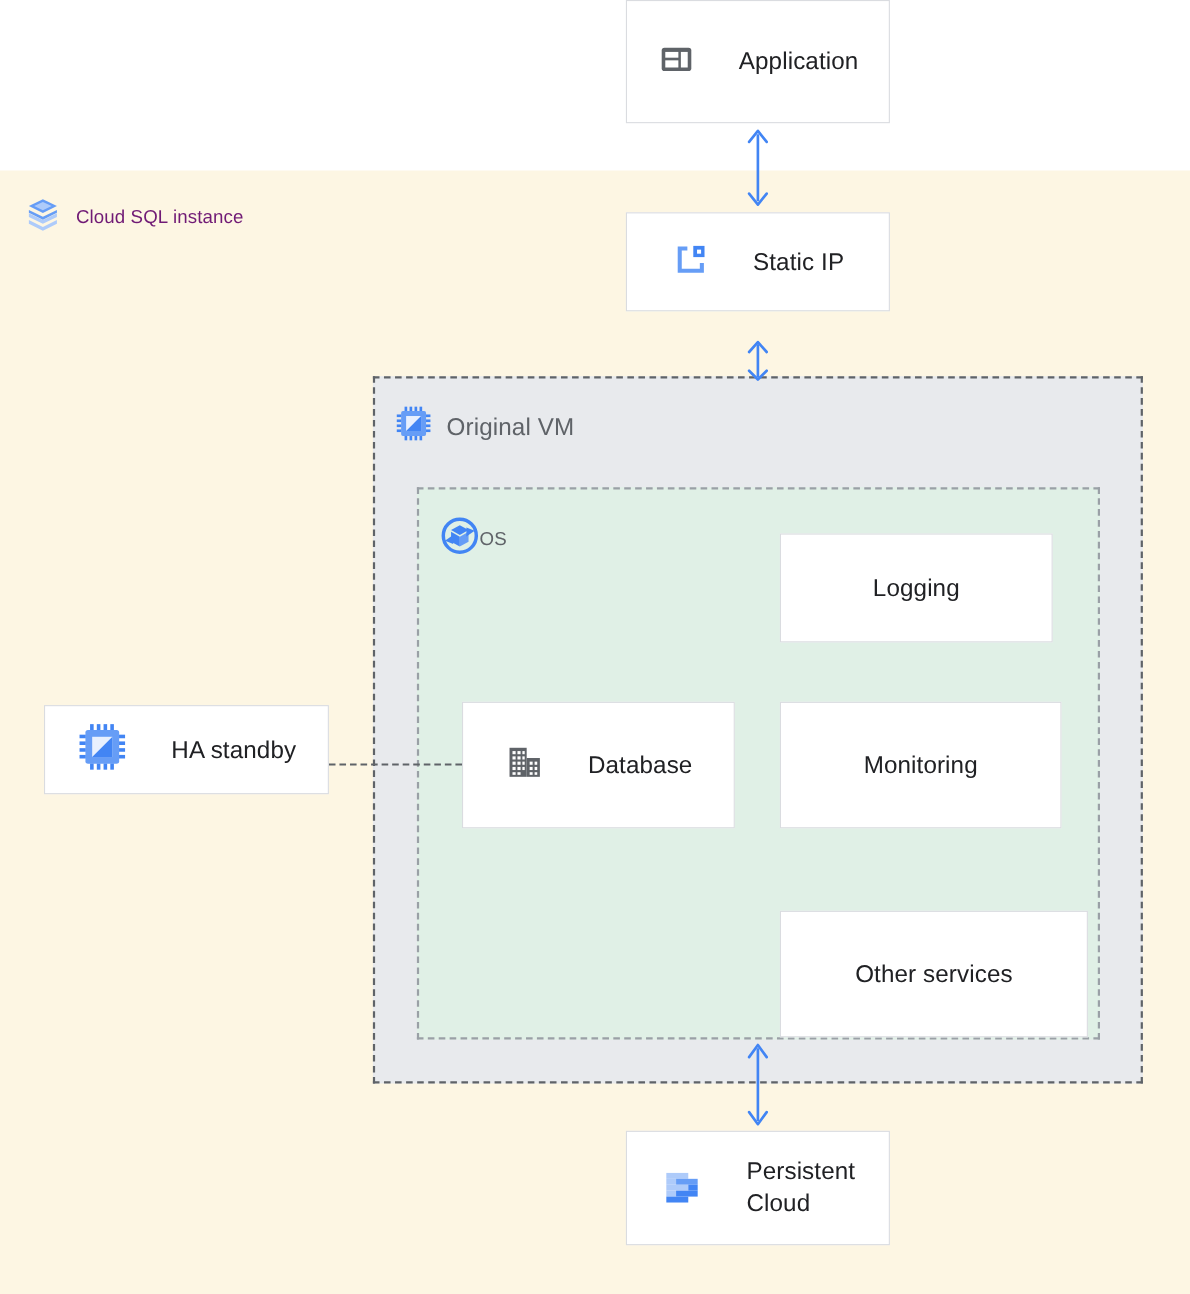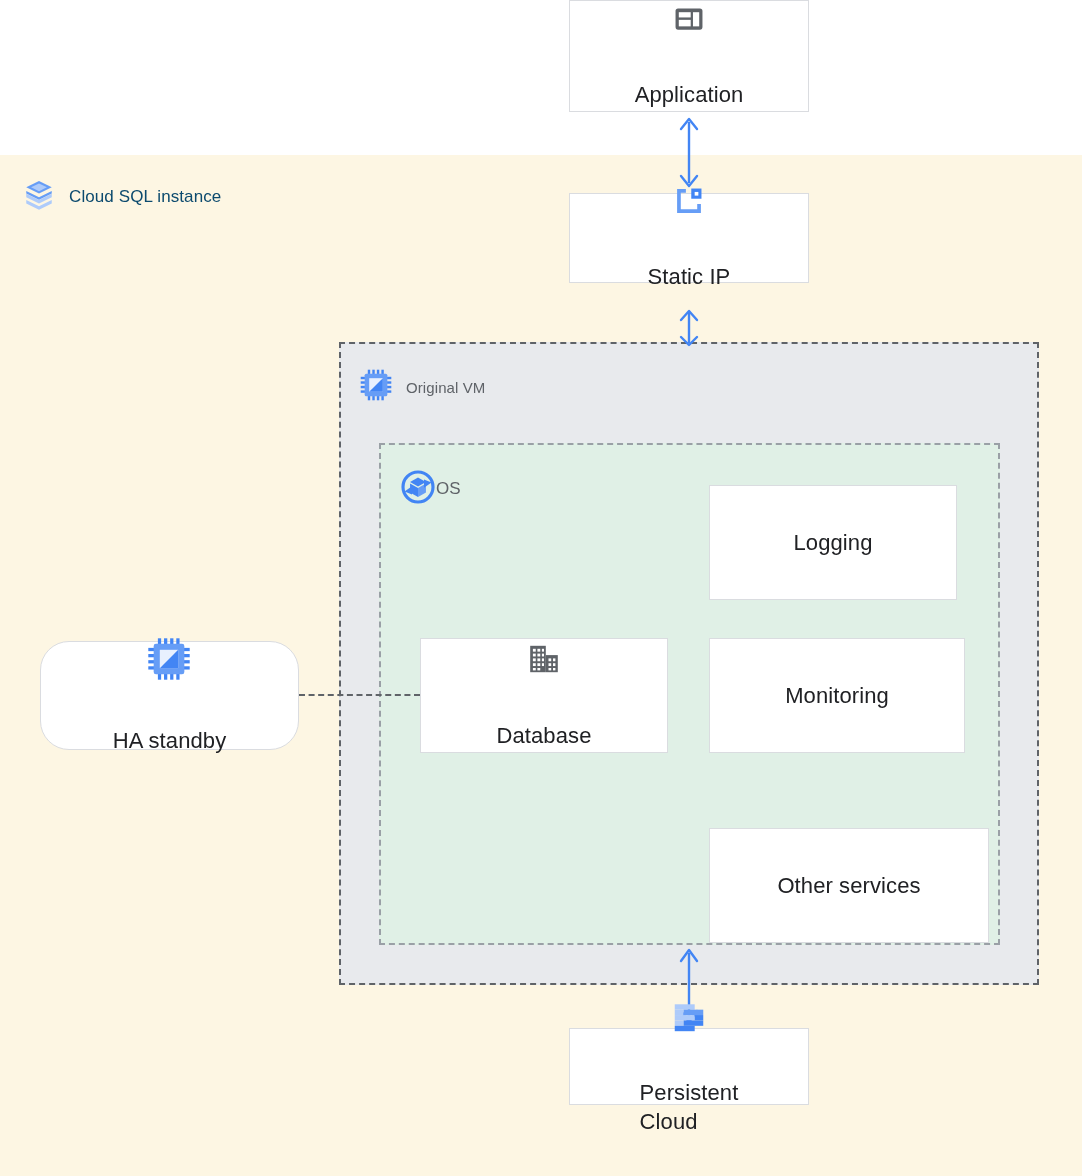--- a/index.html
+++ b/index.html
@@ -28,21 +28,21 @@
   #cloudsql-label {
     position: absolute;
     left: 22px;
     top: 178px;
     display: flex;
     align-items: center;
     gap: 13px;
   }
   #cloudsql-label .lbl {
     font-size: 17px;
-    color: #0c4a6e;
+    color: #701a75;
     letter-spacing: 0.1px;
   }
 
   
   #originalvm-container {
     position: absolute;
     left: 339px;
     top: 342px;
     width: 700px;
     height: 643px;
@@ -52,21 +52,21 @@
   }
   #originalvm-label {
     position: absolute;
     left: 359px;
     top: 368px;
     display: flex;
     align-items: center;
     gap: 13px;
   }
   #originalvm-label .lbl {
-    font-size: 15px;
+    font-size: 22px;
     color: #5f6368;
     letter-spacing: 0.1px;
   }
 
   
   #os-container {
     position: absolute;
     left: 379px;
     top: 443px;
     width: 621px;
@@ -96,40 +96,39 @@
     border: 1px solid #dadce0;
     box-sizing: border-box;
     display: flex;
     align-items: center;
     justify-content: center;
   }
   .node .row {
     display: flex;
     align-items: center;
     gap: 40px;
-    flex-direction: column;
   }
   .node .caption {
     font-size: 22px;
     color: #202124;
     line-height: 1.32;
     letter-spacing: 0.1px;
   }
   .node.plain .caption {
     text-align: center;
   }
 
   #node-application { left: 569px; top: 0px;    width: 240px; height: 112px; }
   #node-staticip    { left: 569px; top: 193px;  width: 240px; height: 90px; }
-  #node-logging     { left: 709px; top: 485px;  width: 248px; height: 115px; }
+  #node-logging     { left: 709px; top: 485px;  width: 248px; height: 99px; }
   #node-monitoring  { left: 709px; top: 638px;  width: 256px; height: 115px; justify-content: center; }
   #node-other       { left: 709px; top: 828px;  width: 280px; height: 115px; }
   #node-database    { left: 420px; top: 638px;  width: 248px; height: 115px; text-align: center; }
-  #node-hastandby   { left: 40px;  top: 641px;  width: 259px; height: 109px; border-radius: 29px; }
-  #node-pdisk       { left: 569px; top: 1028px; width: 240px; height: 77px; }
+  #node-hastandby   { left: 40px;  top: 641px;  width: 259px; height: 81px; }
+  #node-pdisk       { left: 569px; top: 1028px; width: 240px; height: 104px; }
 
   #node-pdisk .caption { line-height: 1.3; }
 
   
   .conn { position: absolute; }
 
   #conn-app-staticip { left: 664px; top: 112px;  width: 50px; height: 81px; }
   #conn-staticip-vm  { left: 664px; top: 305px;  width: 50px; height: 45px; }
   #conn-os-pdisk     { left: 664px; top: 944px;  width: 50px; height: 84px; }
 

